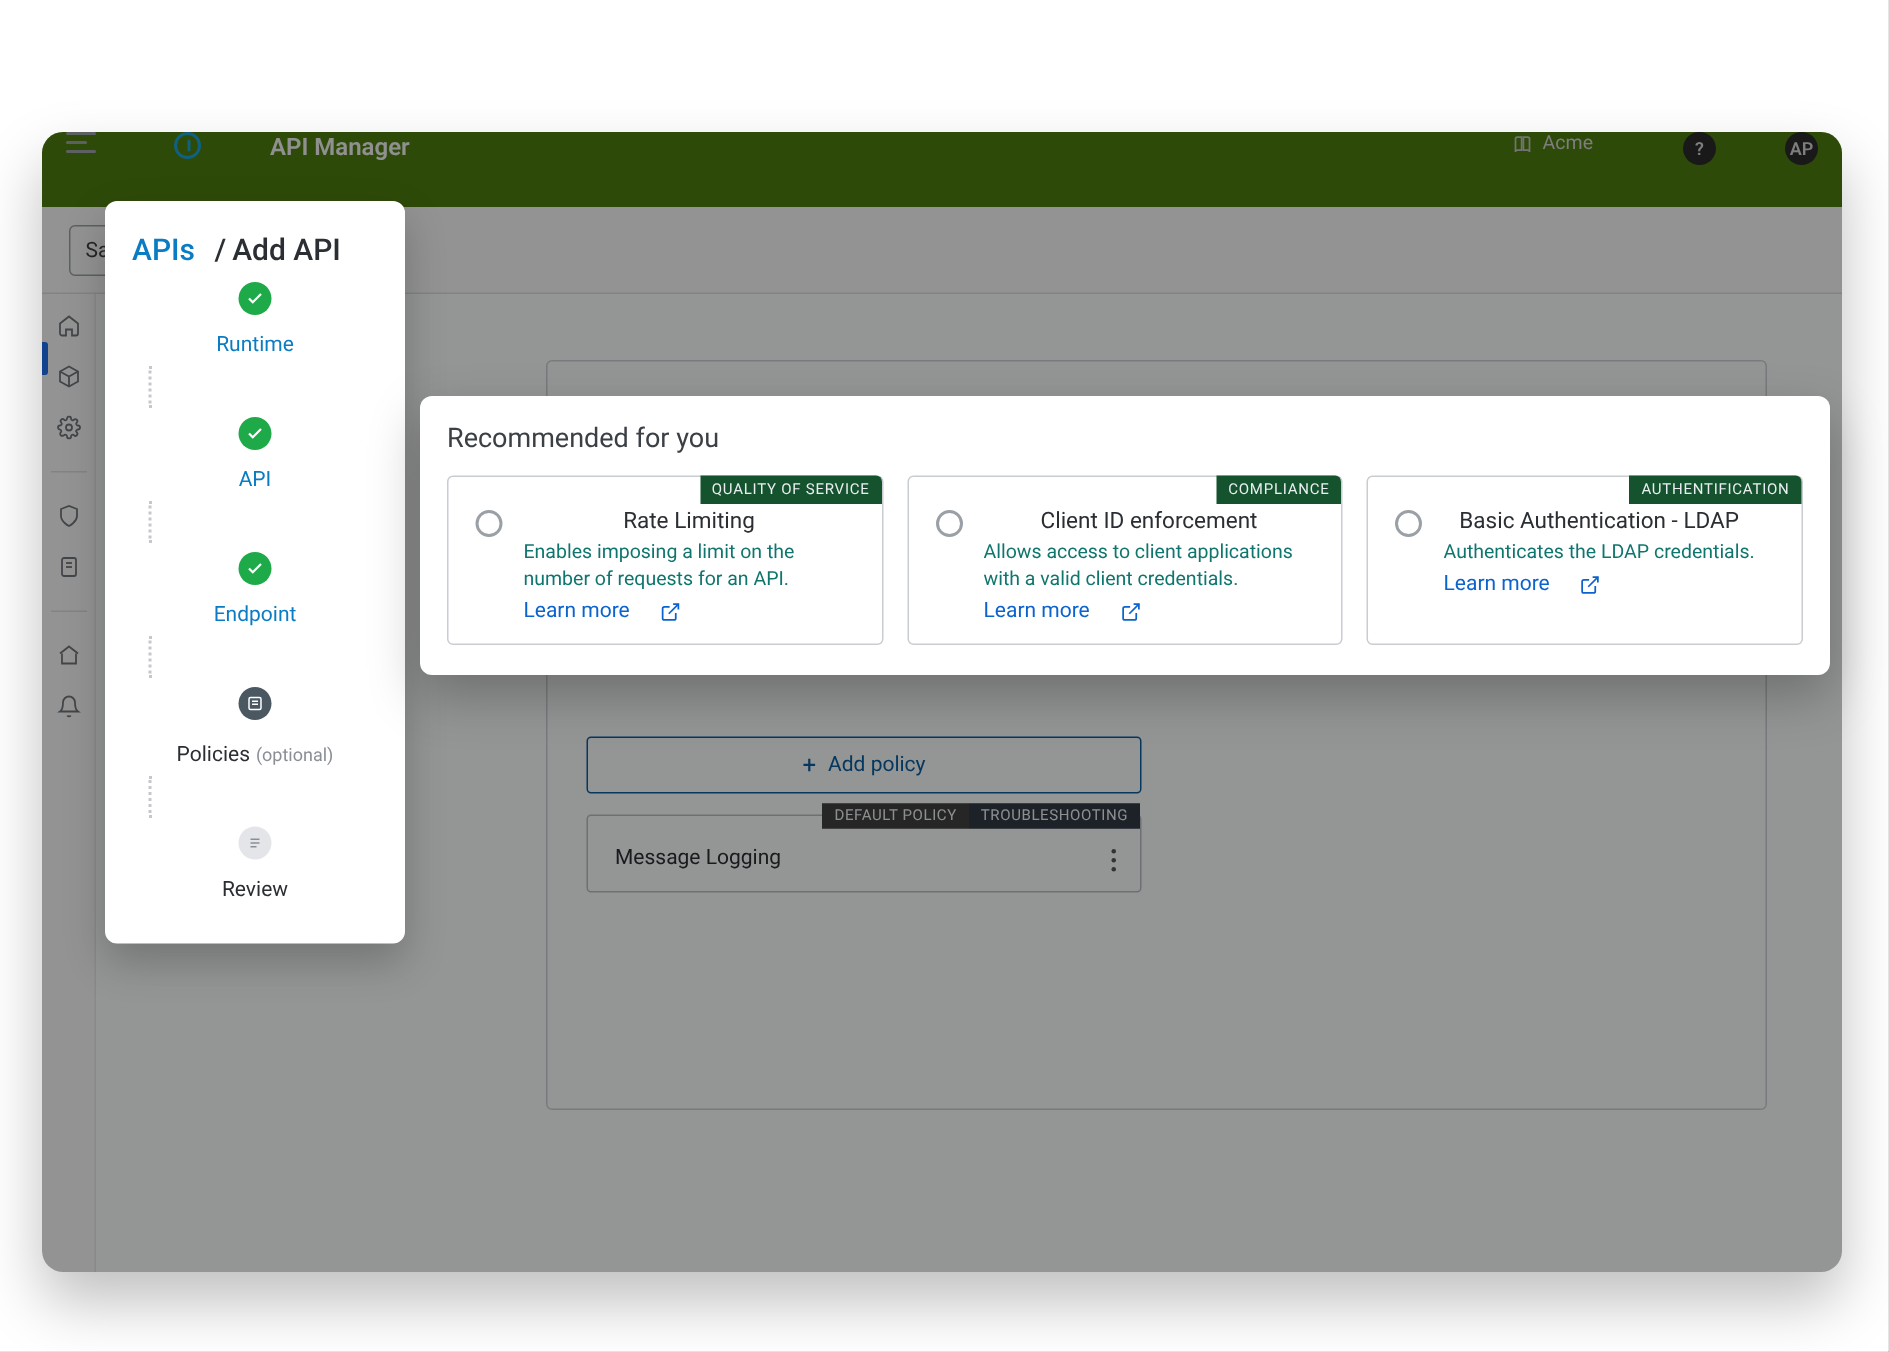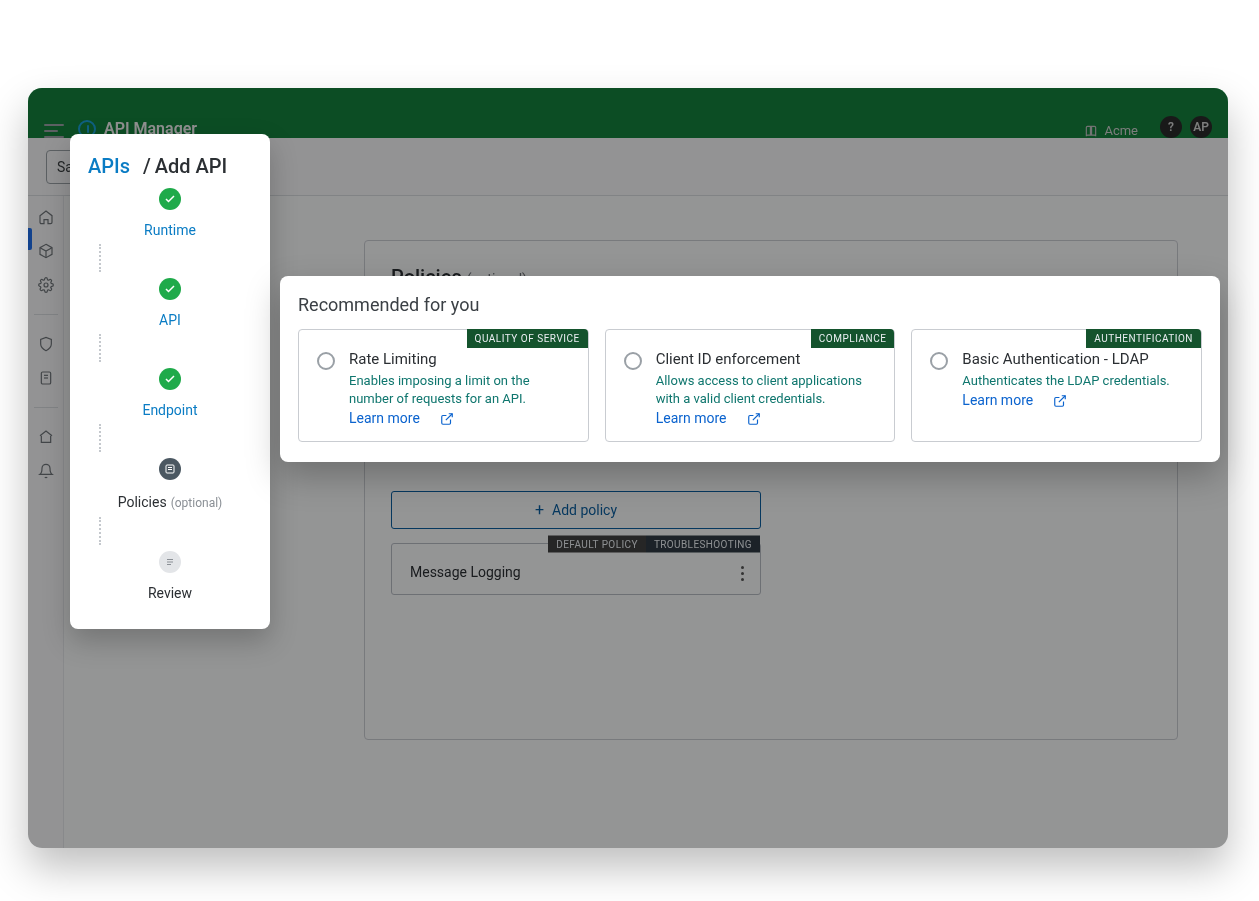--- a/index.html
+++ b/index.html
@@ -9,21 +9,21 @@
     position: absolute; left: 28px; top: 88px; width: 1200px; height: 760px;
     border-radius: 14px; overflow: hidden; box-shadow: 0 20px 40px rgba(0,0,0,0.25);
     background: #f7f8f9;
   }
   .overlay {
     position: absolute; inset: 0; background: rgba(0,0,0,0.40);
     pointer-events: none;
   }
 
   
-  .topbar { height: 50px; background: #15803d; display: flex; align-items: flex-end; padding: 0 16px; color: #eaeaea; }
+  .topbar { height: 50px; background: #4d7c0f; display: flex; align-items: flex-start; padding: 0 16px; color: #eaeaea; gap: 38px; }
   .hamburger { width: 20px; height: 14px; display: flex; flex-direction: column; justify-content: space-between; margin-right: 14px; }
   .hamburger span { height: 2px; background: #9aa0a6; border-radius: 1px; }
   .hamburger span:nth-child(2){ width: 70%; }
   .logo-ic { width: 18px; height: 18px; margin-right: 8px; border: 2px solid #1aa0d8; border-radius: 50%; position: relative; }
   .logo-ic::after { content:""; position:absolute; top:3px; left:7px; width:2px; height:8px; background:#1aa0d8; border-radius:1px;}
   .app-title { font-size: 16px; font-weight: 600; color: #f0f0f0; }
   .spacer { flex: 1; }
   .org { display:flex; align-items:center; gap:6px; font-size: 13px; color:#d0d0d0; margin-right: 14px;}
   .books-ic { width:14px; height:14px; display:inline-block; }
   .books-ic svg { display:block; }
@@ -96,33 +96,33 @@
   .step-ic.current { background:#4b5862; color:#fff;}
   .step-ic.future { background:#e3e5e8; color:#70757a;}
   .step-label { font-size:14px;}
   .step-label.link { color:#0a7cc4;}
   .step-label.plain { color:#2b2f33;}
   .step-sub { font-size:12px; color:#8a8f95;}
   .connector { width:1px; height:28px; border-left:2px dotted #c4c8cd; margin-left: 11px;}
 
   
   .reco {
-    position:absolute; left:280px; top:276px; width:940px; background:#fff; border-radius:8px;
+    position:absolute; left:280px; top:264px; width:940px; background:#fff; border-radius:8px;
     box-shadow: 0 14px 34px rgba(0,0,0,0.25); padding: 18px 18px 20px 18px; z-index: 30;
   }
   .reco-title { font-size:18px; color:#3b4045; margin-bottom: 14px;}
   .cards { display:flex; gap:16px; }
   .card {
     flex:1; border:1px solid #c9ccd1; border-radius:4px; padding: 20px 18px 14px 18px; position:relative; background:#fff;
     min-height: 112px;
   }
   .card-tag { position:absolute; top:0; right:0; transform: translateY(-1px); background:#14532d; color:#eaeef2; font-size:10px; letter-spacing:0.5px; padding:4px 8px; border-radius: 0 4px 0 0;}
   .card-row { display:flex; gap:14px; align-items:flex-start;}
   .radio { width:18px; height:18px; border:2px solid #9aa0a6; border-radius:50%; margin-top:2px; flex-shrink:0;}
-  .card-title { font-size:15px; color:#2b2f33; margin-bottom:4px;}
+  .card-title { font-size:15px; color:#2b2f33; margin-bottom:4px;text-align:center;}
   .card-desc { font-size:13px; color:#0f766e; line-height:1.4; }
   .learn { color:#0b63ce; font-size:14px; text-decoration:none; display:inline-flex; align-items:flex-end; gap:20px;}
 
   svg { display:block; }
 </style>
 </head>
 <body>
 
 <div class="stage">
   <div class="window">

